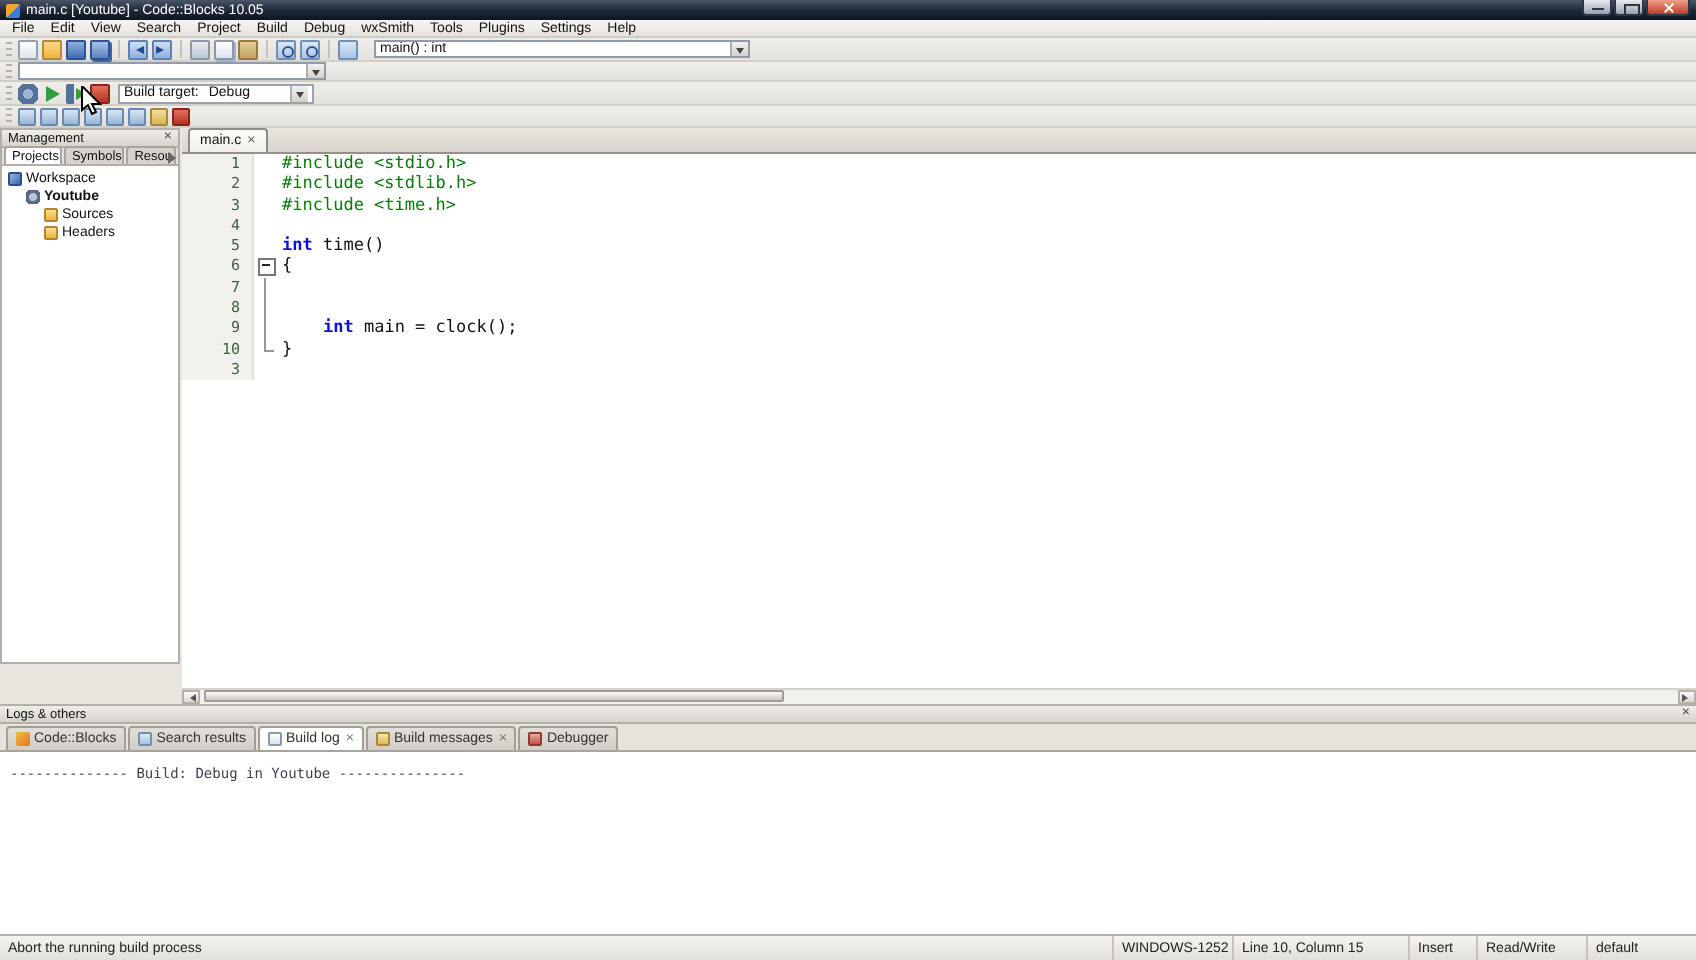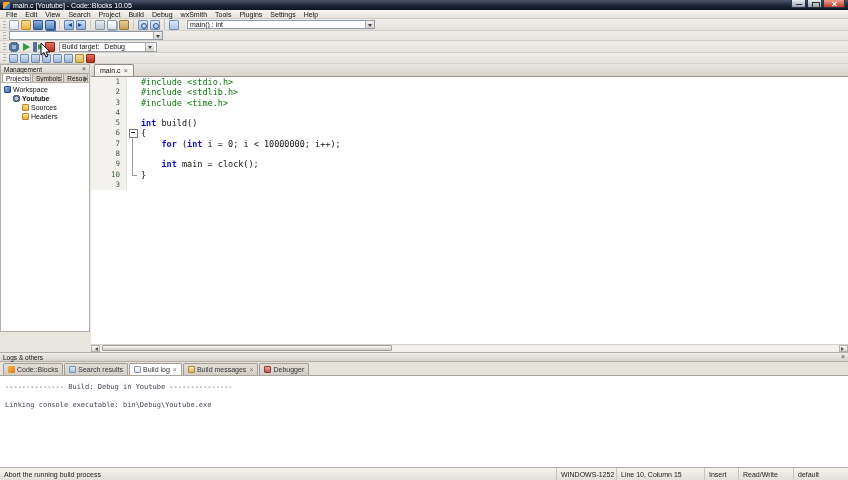--- a/index.html
+++ b/index.html
@@ -286,31 +286,30 @@
           <span class="codetxt"><span class="tk-pre">#include &lt;time.h&gt;</span></span>
         </div>
         <div class="code-row">
           <span class="ln">4</span>
           <span class="fold"></span>
           <span class="codetxt"></span>
         </div>
         <div class="code-row">
           <span class="ln">5</span>
           <span class="fold"></span>
-          <span class="codetxt"><span class="tk-kw">int</span><span class="tk-pl"> build()</span></span>
+          <span class="codetxt"><span class="tk-kw">int</span><span class="tk-pl"> time()</span></span>
         </div>
         <div class="code-row">
           <span class="ln">6</span>
           <span class="fold open"></span>
           <span class="codetxt"><span class="tk-pl">{</span></span>
         </div>
         <div class="code-row">
           <span class="ln">7</span>
           <span class="fold line"></span>
-          <span class="codetxt"><span class="tk-pl">    </span><span class="tk-kw">for</span><span class="tk-pl"> (</span><span class="tk-kw">int</span><span class="tk-pl"> i = </span><span class="tk-num">0</span><span class="tk-pl">; i &lt; </span><span class="tk-num">10000000</span><span class="tk-pl">; i++);</span></span>
         </div>
         <div class="code-row">
           <span class="ln">8</span>
           <span class="fold line"></span>
           <span class="codetxt"></span>
         </div>
         <div class="code-row">
           <span class="ln">9</span>
           <span class="fold line"></span>
           <span class="codetxt"><span class="tk-pl">    </span><span class="tk-kw">int</span><span class="tk-pl"> main = clock();</span></span>
@@ -361,21 +360,20 @@
         <span class="ltab-close">×</span>
       </span>
       <span class="ltab">
         <span class="ltab-icon" data-icon="debugger-icon"></span>
         <span>Debugger</span>
       </span>
     </div>
   <div class="logs-content">
       <div class="log-line">-------------- Build: Debug in Youtube ---------------</div>
       <div class="log-line">&nbsp;</div>
-      <div class="log-line">Linking console executable: bin\Debug\Youtube.exe</div>
     </div>
 </div>
 
 <div class="statusbar">
   <span class="sb-seg sb-msg">Abort the running build process</span>
   <span class="sb-seg sb-enc">WINDOWS-1252</span>
   <span class="sb-seg sb-pos">Line 10, Column 15</span>
   <span class="sb-seg sb-ins">Insert</span>
   <span class="sb-seg sb-rw">Read/Write</span>
   <span class="sb-seg sb-prof">default</span>

